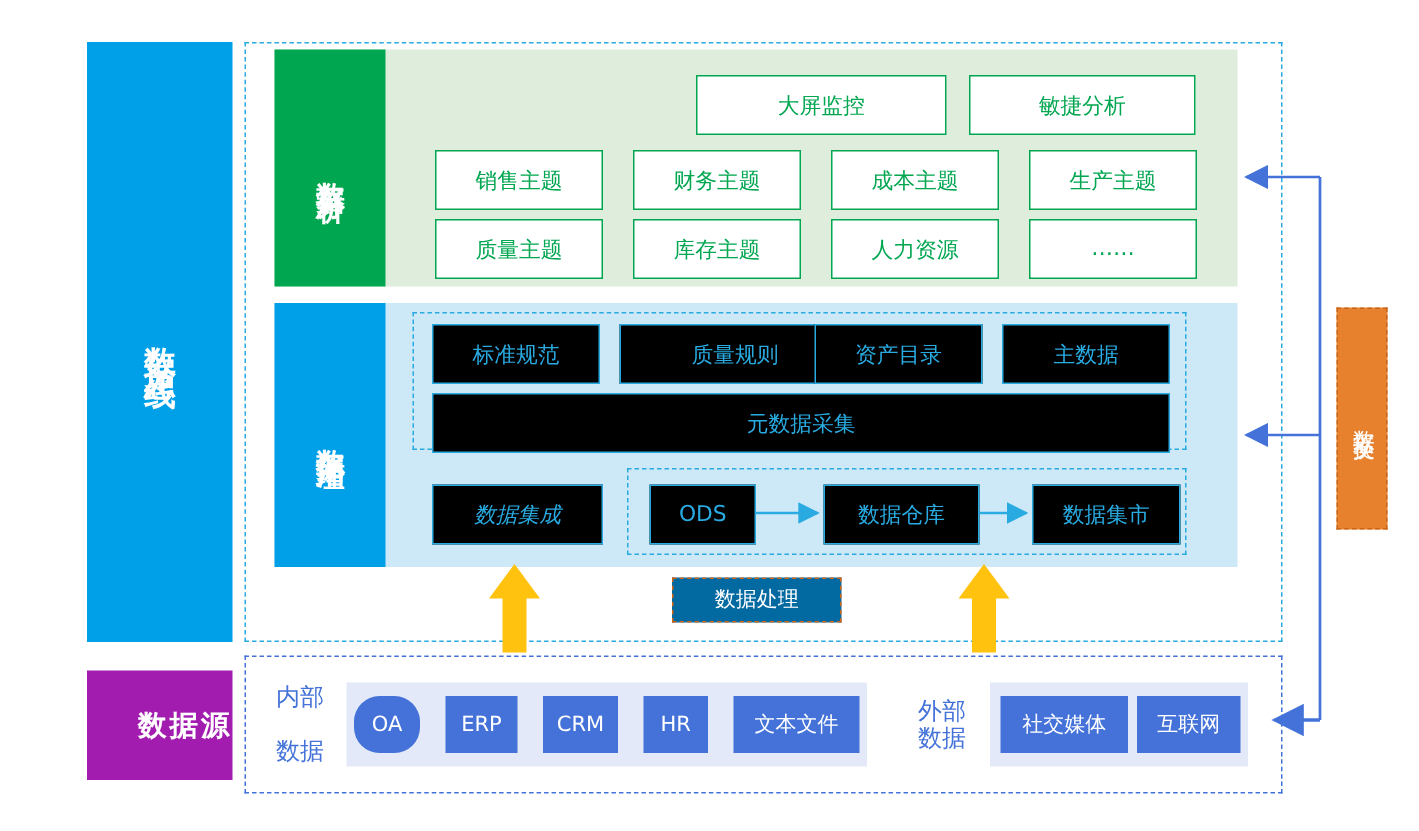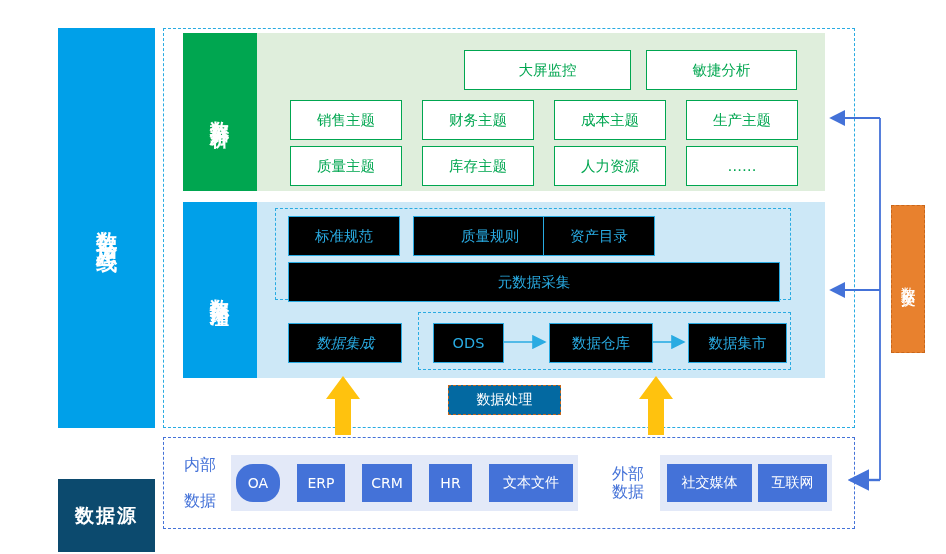--- a/index.html
+++ b/index.html
@@ -129,24 +129,24 @@
     writing-mode: vertical-rl;
     text-orientation: upright;
     font-size: 14.5px;
     letter-spacing: 2px;
     line-height: 1.15;
   }
 
   
   .ds-tag {
     left: 58px; top: 447px; width: 97px; height: 73px;
-    background: #0c4a6e;
+    background: #a21caf;
     color: #ffffff;
     font-size: 19px; font-weight: bold; letter-spacing: 2px;
-    display:flex; align-items:center; justify-content:center;margin-top:32px;
+    display:flex; align-items:center; justify-content:flex-end;
   }
   .ds-frame {
     left: 163px; top: 437px; width: 692px; height: 92px;
     border: 1.5px dashed #4472D8;
     background: #ffffff;
   }
   .ds-group-label {
     position:absolute;
     color: #4472D8;
     font-size: 16px;
@@ -224,20 +224,23 @@
   <div class="abs gov-inner-dashed"></div>
 
   <div class="blue-box" style="left:288px; top:216px; width:110px;">
     <span>标准规范</span>
   </div>
   <div class="blue-box" style="left:413px; top:216px; width:110px;padding-left:21px;">
     <span>质量规则</span>
   </div>
   <div class="blue-box" style="left:543px; top:216px; width:110px;">
     <span>资产目录</span>
+  </div>
+  <div class="blue-box" style="left:668px; top:216px; width:110px;">
+    <span>主数据</span>
   </div>
 
   <div class="blue-box" style="left:288px; top:262px; width:490px;">
     <span>元数据采集</span>
   </div>
 
   <div class="blue-box" style="left:288px; top:323px; width:112px;font-style:italic;">
     <span>数据集成</span>
   </div>
 

